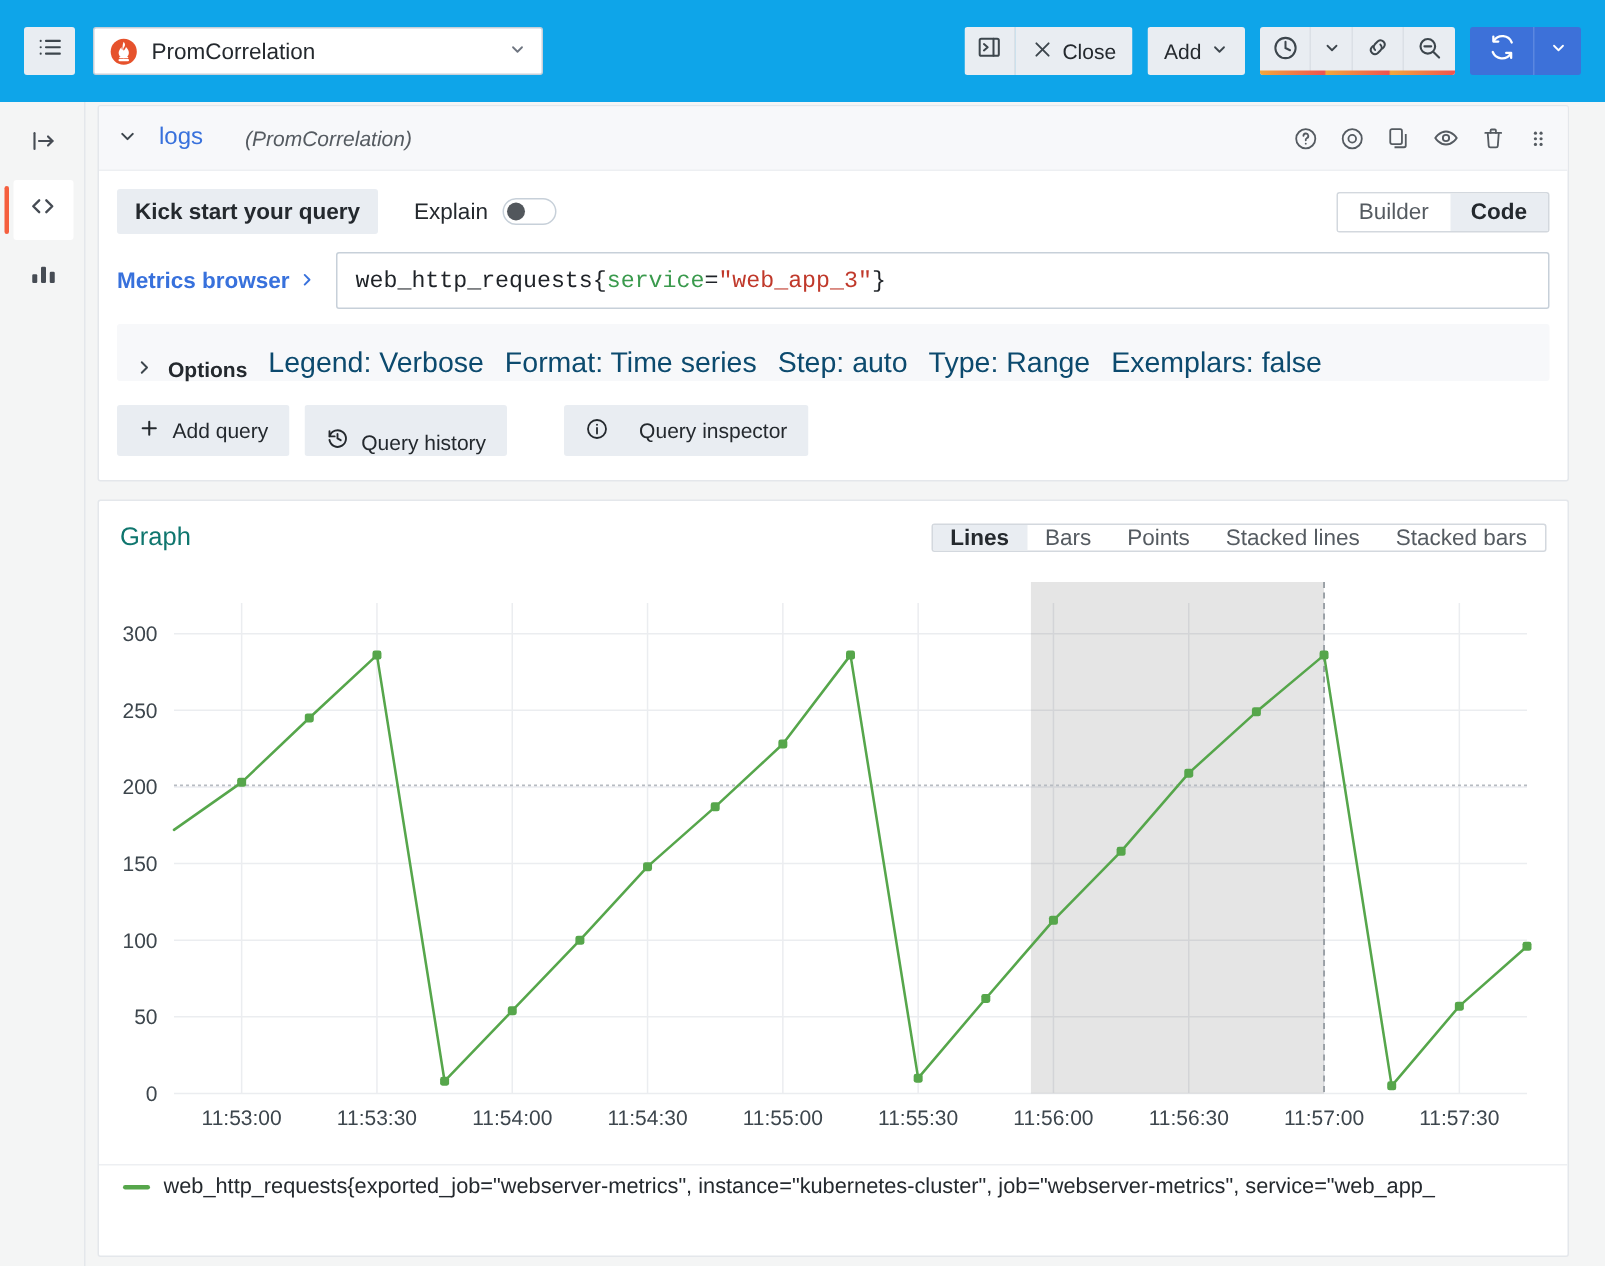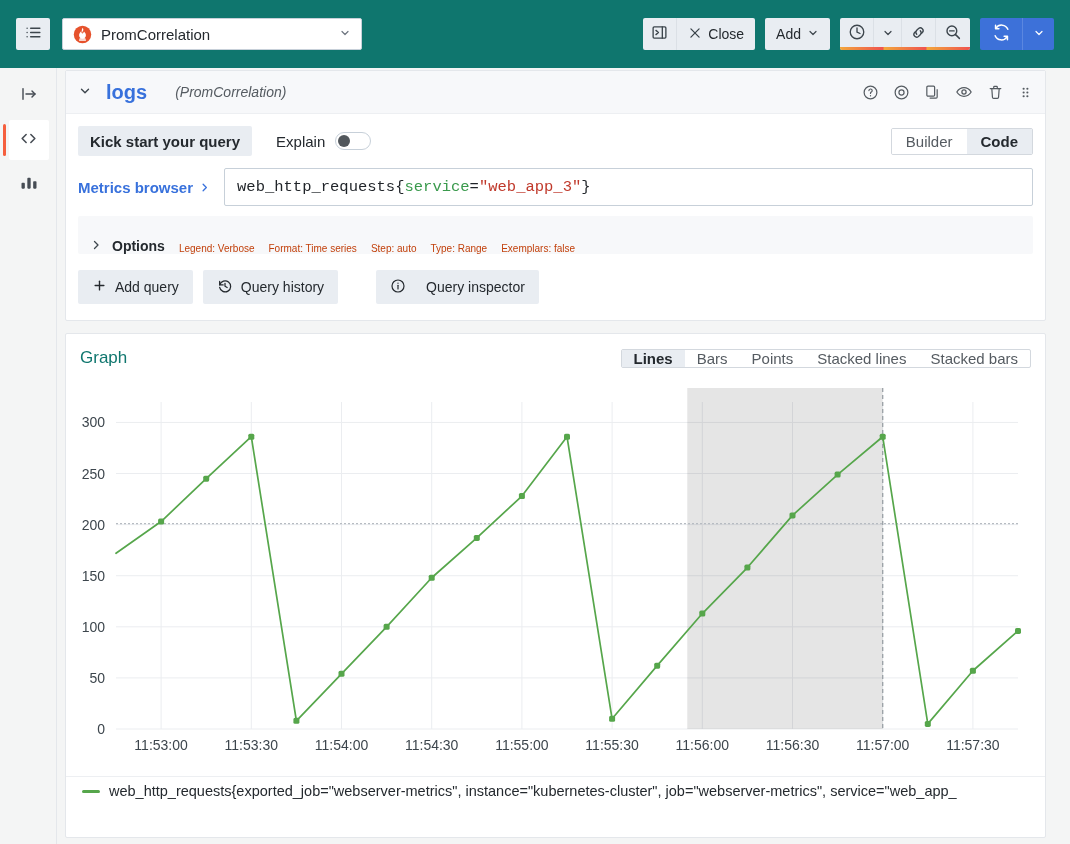--- a/index.html
+++ b/index.html
@@ -10,21 +10,21 @@
     font-family: "Liberation Sans", sans-serif;
     color: #24292e;
     overflow: hidden;
   }
   .app { position: relative; width: 1070px; height: 844px; }
 
   
   .toolbar {
     position: absolute; top: 0; left: 0; right: 0; height: 68px;
     display: flex; align-items: center; padding: 0 16px;
-    background: #0f766e;
+    background: #0ea5e9;
   }
   .btn {
     background: #e9edf2; border: 1px solid transparent; border-radius: 2px;
     height: 32px; display: inline-flex; align-items: center; gap: 6px;
     padding: 0 10px; font-size: 14px; color: #24292e; cursor: pointer;
     font-family: "Liberation Sans", sans-serif;
   }
   .icon-btn {
     width: 34px; height: 32px; display: inline-flex;
     align-items: center; justify-content: center;
@@ -78,21 +78,21 @@
 
   .panel { background: #fff; border: 1px solid #e4e7eb; border-radius: 2px; }
 
   
   .qpanel { margin-top: 2px; }
   .qheader {
     height: 43px; display: flex; align-items: center; padding: 0 12px;
     background: #f7f8fa; border-bottom: 1px solid #edeff2;
   }
   .q-collapse { color: #3d464d; font-size: 13px; margin-right: 14px; cursor: pointer; }
-  .q-title { color: #3871dc; font-weight: bold; font-size: 20px; cursor: pointer; }
+  .q-title { color: #3871dc; font-weight: normal; font-size: 16px; cursor: pointer; }
   .q-sub { color: #555b61; font-style: italic; font-size: 14px; margin-left: 28px; }
   .qh-icons { margin-left: auto; display: flex; align-items: center; gap: 14px; color: #555b61; }
   .qh-icons span { cursor: pointer; display: inline-flex; }
 
   .qbody { padding: 12px 12px 0 12px; }
   .qrow1 { display: flex; align-items: center; }
   .kick {
     background: #e9edf2; border: none; border-radius: 2px; height: 30px;
     padding: 0 12px; font-size: 15px; font-weight: bold; color: #24292e; cursor: pointer;
     font-family: "Liberation Sans", sans-serif;
@@ -127,21 +127,21 @@
   }
   .tok-label { color: #3a9a4d; }
   .tok-str { color: #c0392b; }
 
   .optrow {
     margin-top: 10px; margin-left: 0; background: #f7f8fa; border-radius: 2px;
     height: 38px; display: flex; align-items: flex-end; padding: 0 12px; gap: 0;
   }
   .opt-caret { color: #3d464d; font-size: 13px; margin-right: 10px; cursor: pointer; }
   .opt-title { font-weight: bold; font-size: 14px; color: #24292e; margin-right: 14px; cursor: pointer; }
-  .opt-item { font-size: 10px; color: #c2410c; margin-right: 14px; }
+  .opt-item { font-size: 19px; color: #0c4a6e; margin-right: 14px; }
 
   .qactions { display: flex; gap: 10px; padding: 16px 12px 16px 12px; }
 
   
   .gpanel { margin-top: 12px; height: 505px; position: relative; }
   .gheader { display: flex; align-items: center; padding: 14px 14px 0 14px; }
   .gtitle { font-size: 17px; color: #0f766e; }
   .vizgrp {
     margin-left: auto; display: flex; border: 1px solid #d3d8de;
     border-radius: 2px; overflow: hidden; background: #fff;
@@ -420,21 +420,21 @@
       <div class="qactions">
         <div class="btn" style="height:34px;padding:0 13px;gap:8px;">
           <span>
             <svg width="15" height="15" viewBox="0 0 24 24" fill="none" stroke="#24292e" stroke-width="2.2" stroke-linecap="round">
                 <line x1="12" y1="5" x2="12" y2="19"></line>
                 <line x1="5" y1="12" x2="19" y2="12"></line>
               </svg>
           </span>
           <span>Add query</span>
         </div>
-        <div class="btn" style="height:34px;padding:0 13px;gap:8px;">
+        <div class="btn" style="height:34px;padding:0 13px;gap:8px;align-items:flex-end;">
           <span>
             <svg width="16" height="16" viewBox="0 0 24 24" fill="none" stroke="#24292e" stroke-width="1.9" stroke-linecap="round" stroke-linejoin="round">
               <path d="M4.2 10.3A8.3 8.3 0 1 1 4 14"></path>
                 <polyline points="4 5.2 4 10.4 9.2 10.4"></polyline>
                 <polyline points="12 8 12 12.4 15.2 14.2"></polyline>
             </svg>
           </span>
           <span>Query history</span>
         </div>
         <div class="btn" style="height:34px;padding:16px 13px;gap:20px;margin-left:28px;">

